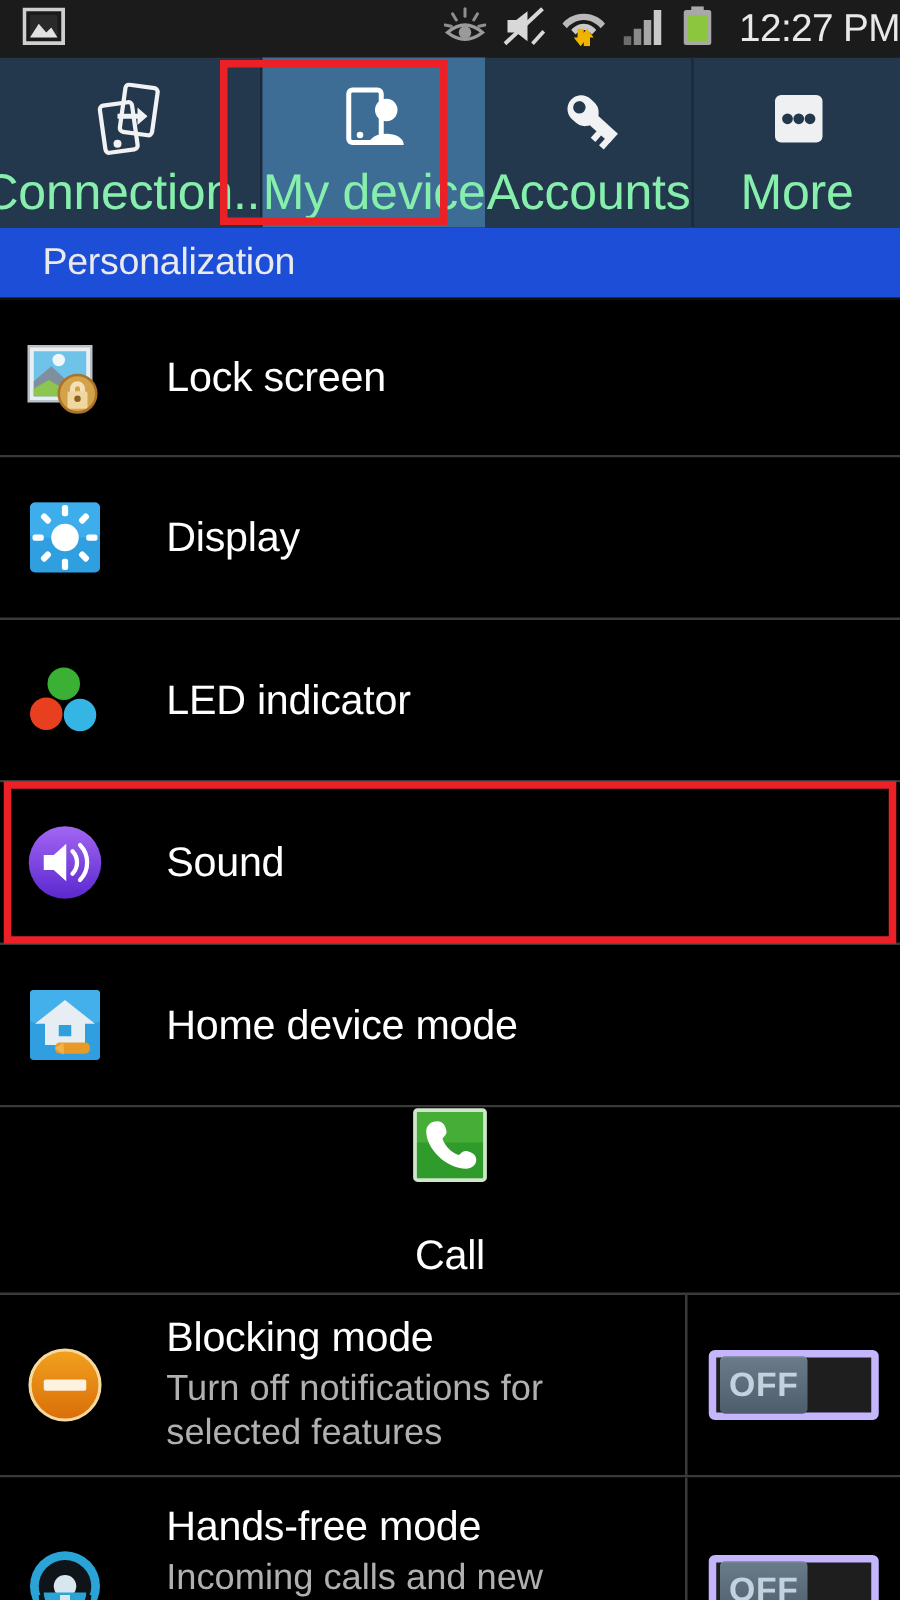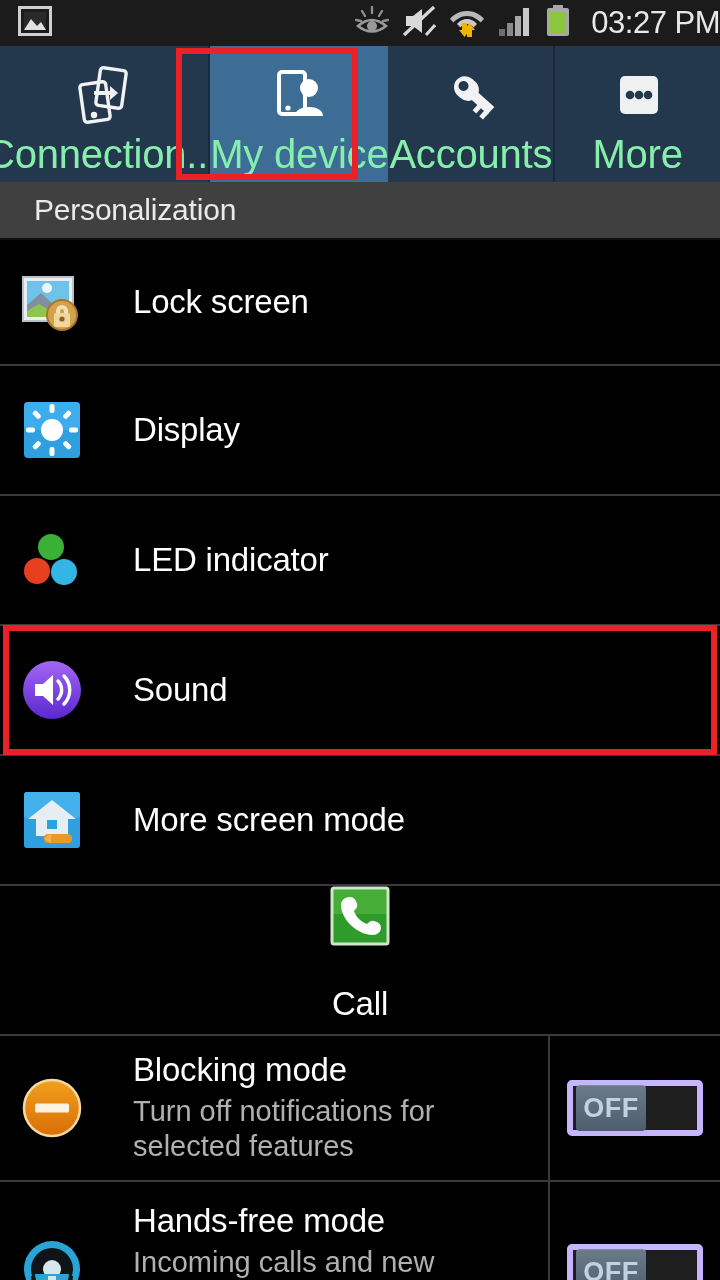--- a/index.html
+++ b/index.html
@@ -53,21 +53,21 @@
     position: absolute; left: 176px; top: 48px;
     width: 182px; height: 132px;
     border: 6px solid #ec2027;
     pointer-events: none; z-index: 40;
   }
 
   
   .section-header {
     position: absolute; left: 0; top: 182px;
     width: 720px; height: 58px;
-    background: #404040;
+    background: #1d4ed8;
     display: flex; align-items: center;
     border-bottom: 2px solid #0d0f11;
   }
   .section-header .title {
     color: #e9eaec; font-size: 30px; padding-left: 34px; letter-spacing: -0.2px;
   }
 
   
   .list { position: absolute; left: 0; top: 240px; width: 720px; }
   .row {
@@ -176,21 +176,21 @@
         </svg>
       </span>
       <span>
         <svg width="26" height="32" viewBox="0 0 26 32">
           <rect x="8" y="0" width="10" height="4" fill="#a8a8a8"></rect>
           <rect x="2" y="3" width="22" height="28" rx="2" fill="#a8a8a8"></rect>
           <rect x="5" y="7" width="16" height="21" fill="#8cc63e"></rect>
         </svg>
       </span>
     </div>
-    <div class="sb-clock">03:27 PM</div>
+    <div class="sb-clock">12:27 PM</div>
   </div>
 
   <div class="tabbar">
 
     <div class="tab tab-0">
       <div class="tab-icon">
         <svg width="64" height="60" viewBox="0 0 64 60">
           <g fill="none" stroke="#f0f2f4" stroke-width="3.4" stroke-linejoin="round">
             <rect x="26" y="3" width="26" height="38" rx="3" transform="rotate(8 39 22)"></rect>
             <rect x="10" y="17" width="26" height="38" rx="3" transform="rotate(-8 23 36)"></rect>
@@ -332,21 +332,21 @@
         <svg width="60" height="60" viewBox="0 0 60 60">
           <rect x="2" y="2" width="56" height="56" rx="3" fill="#2f9fe0"></rect>
           <rect x="2" y="2" width="56" height="26" rx="3" fill="#4cb6ef" opacity="0.75"></rect>
           <path d="M30 10 L54 29 H46 V46 H14 V29 H6 Z" fill="#e6eef4"></path>
           <rect x="25" y="30" width="10" height="9" fill="#2f9fe0"></rect>
           <rect x="22" y="44" width="28" height="9" rx="4" fill="#e89a28"></rect>
           <path d="M22 48.5 l7 -5 v10 z" fill="#f0b24a"></path>
         </svg>
       </div>
       <div class="text-cell">
-        <span class="row-title">More screen mode</span>
+        <span class="row-title">Home device mode</span>
       </div>
     </div>
 
     <div class="row" style="height:150px;flex-direction:column;">
       <div class="icon-cell">
         <svg width="60" height="60" viewBox="0 0 60 60">
           <rect x="2" y="2" width="56" height="56" rx="2" fill="#2e9b2b"></rect>
           <rect x="2" y="2" width="56" height="26" fill="#53b93c" opacity="0.65"></rect>
           <rect x="2" y="2" width="56" height="56" rx="2" fill="none" stroke="#cfe6cb" stroke-width="3"></rect>
           <path d="M20 11 c4 0 6 3 7 7 c1 4 -2 5 -3 7 c2 6 7 11 13 13 c2 -1 3 -4 7 -3 c4 1 7 3 7 7 c0 4 -4 7 -8 7 C27 49 11 33 11 19 c0 -4 3 -8 9 -8 z" fill="#ffffff"></path>

